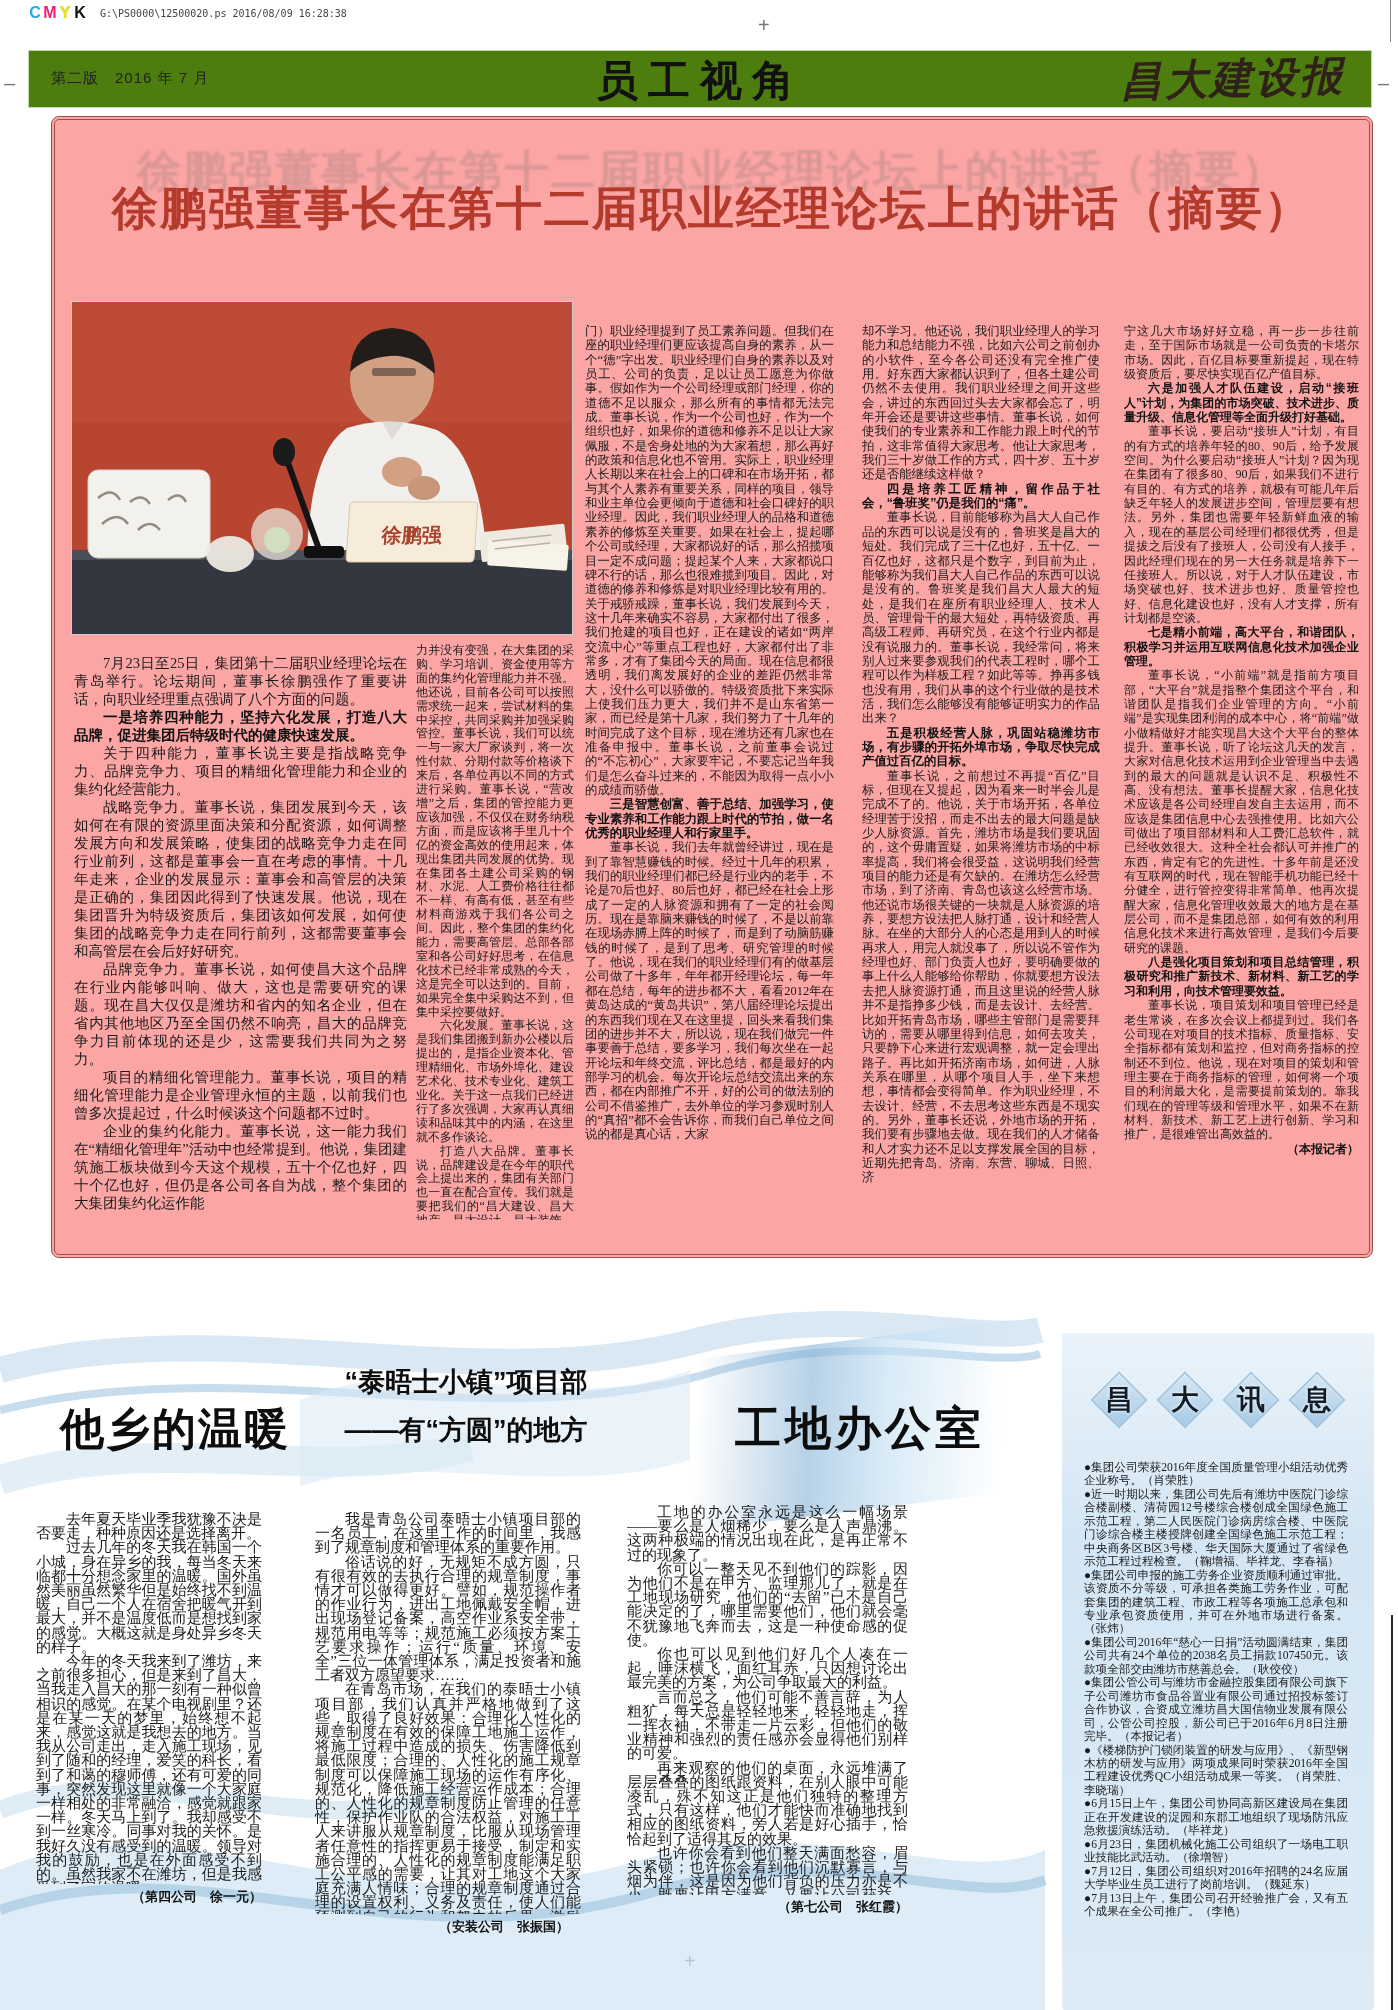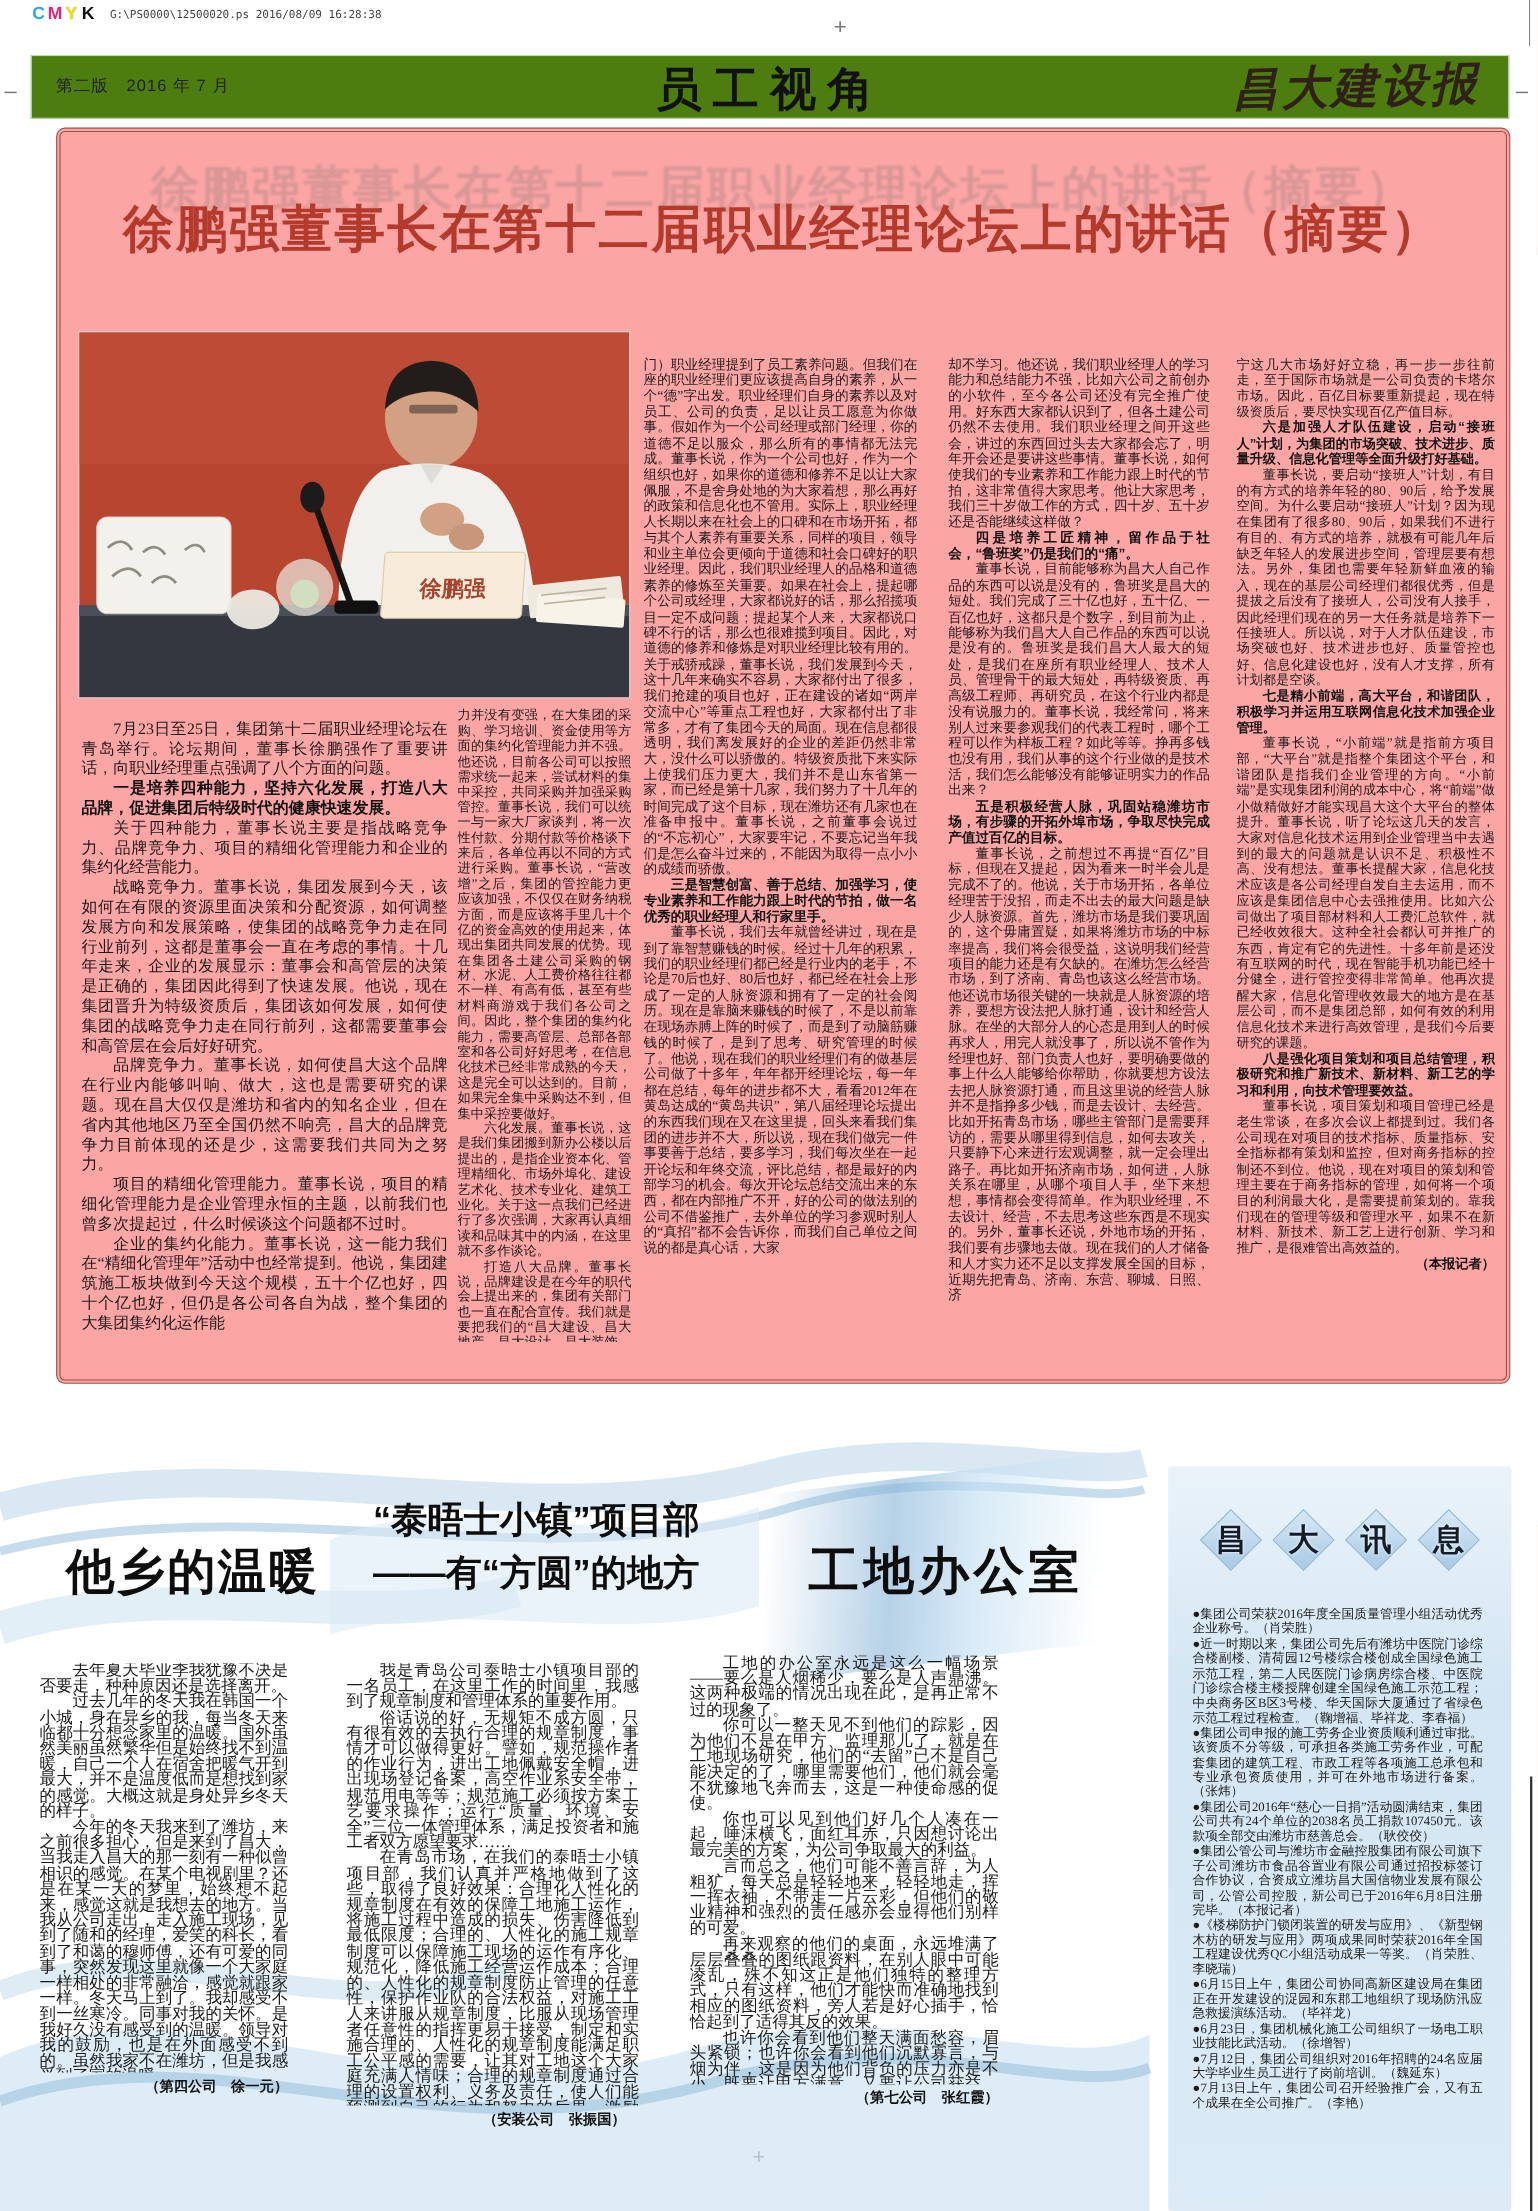--- a/index.html
+++ b/index.html
@@ -42,21 +42,21 @@
   .col p.aright{text-align:right;text-indent:0;}
   #col-intro{left:19px;top:534px;width:333px;height:566px;font-size:14.5px;line-height:18px;}
   #col-two{left:361px;top:524px;width:158px;height:576px;font-size:12px;line-height:13.9px;}
   #col-a{left:530px;top:204px;width:249px;height:896px;font-size:12.4px;line-height:14.35px;}
   #col-b{left:807px;top:204px;width:238px;height:896px;font-size:12.4px;line-height:14.35px;}
   #col-c{left:1069px;top:204px;width:235px;height:896px;font-size:12px;line-height:14.35px;}
   
   #swoosh-svg{left:0;top:1250px;width:1398px;height:760px;}
   .bhead{position:absolute;font-family:"Liberation Sans","DejaVu Sans",sans-serif;font-weight:900;color:#0d0d0d;}
   #a1-headline{left:30px;top:1400px;width:290px;font-size:44px;letter-spacing:2px;text-align:center;}
-  #a2-headline{left:296px;top:1358px;width:340px;text-align:right;font-size:33px;line-height:48px;}
+  #a2-headline{left:296px;top:1358px;width:340px;text-align:center;font-size:27px;line-height:48px;}
   #a3-swoosh{left:676px;top:1340px;width:360px;height:170px;transform:rotate(-7deg);
      background:linear-gradient(100deg,rgba(255,255,255,0) 8%,rgba(123,172,212,.55) 38%,rgba(196,224,243,.65) 58%,rgba(255,255,255,0) 88%);}
   #a3-headline{left:700px;top:1398px;width:320px;font-size:46px;letter-spacing:4px;text-align:center;}
   .bbody{position:absolute;text-align:justify;overflow:hidden;font-size:15px;line-height:14.2px;}
   .bbody p{margin:0;text-indent:2em;}
   #a1-body{left:36px;top:1512px;width:226px;height:372px;}
   #a2-body{left:303px;top:1512px;width:266px;height:402px;margin-left:12px;}
   #a3-body{left:627px;top:1505px;width:281px;height:390px;}
   .byline{position:absolute;font-weight:bold;font-size:13px;text-align:right;color:#111;}
   #a1-byline{left:36px;top:1888px;width:226px;}

